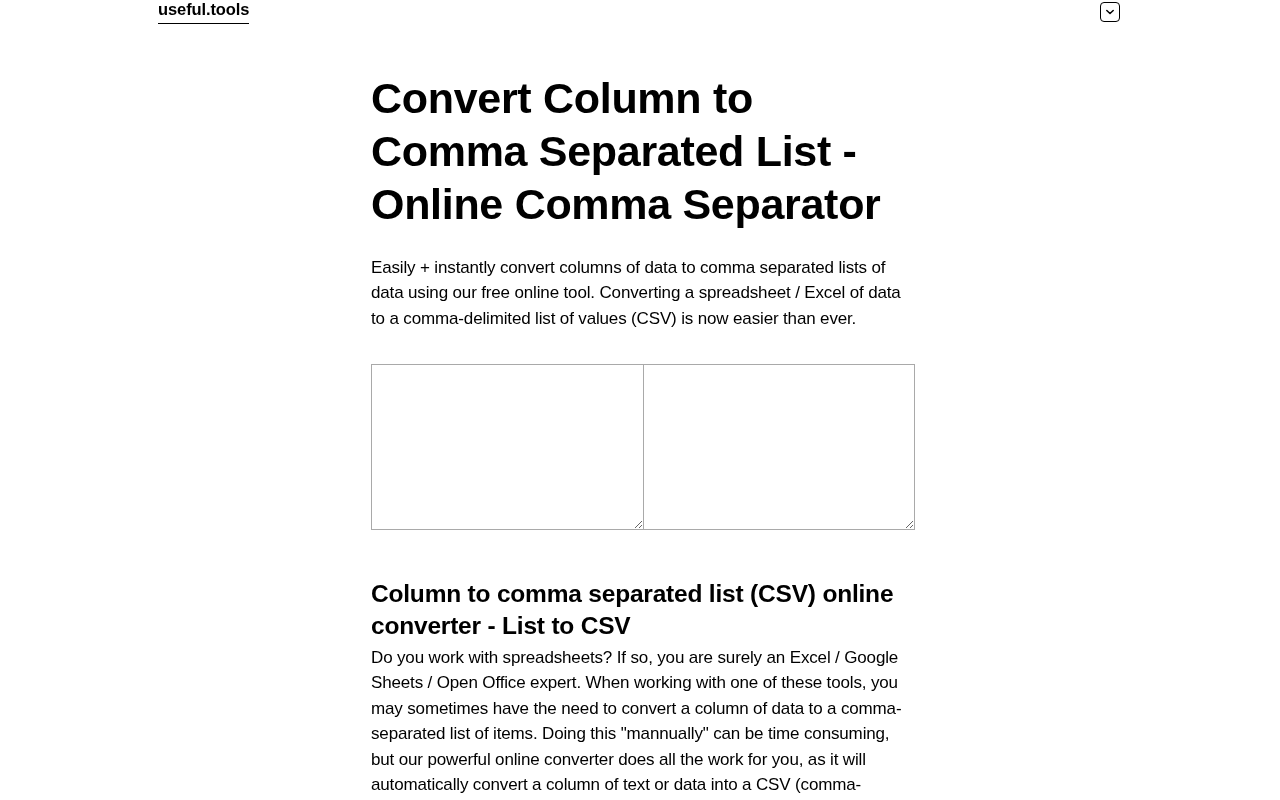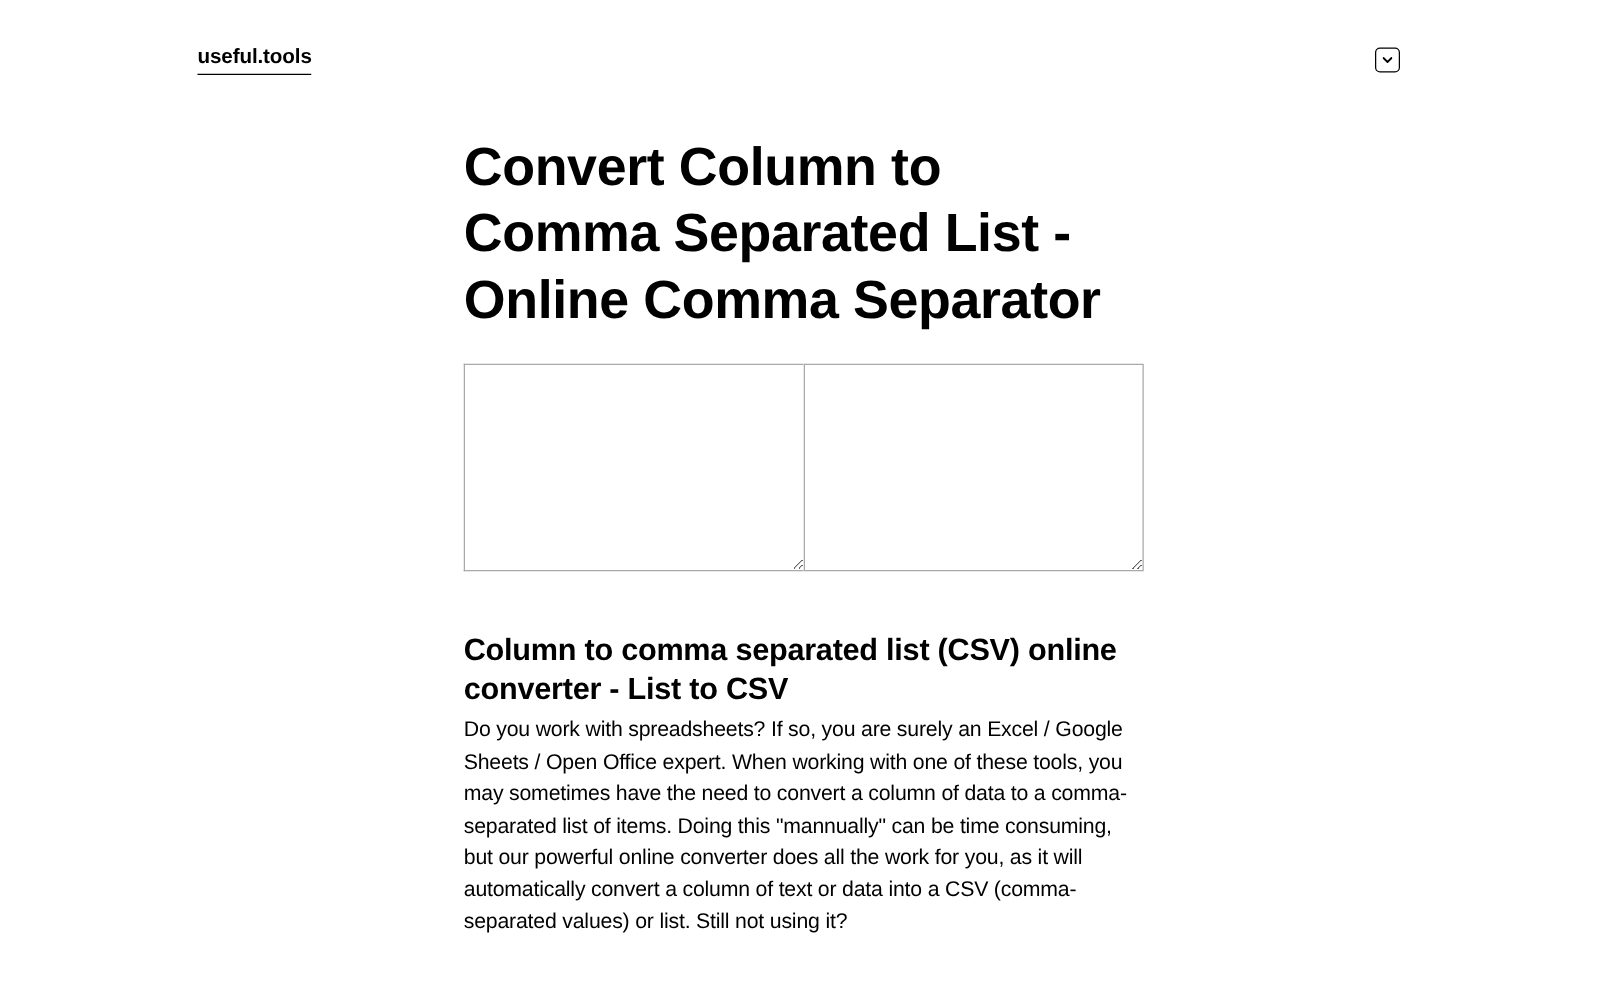--- a/index.html
+++ b/index.html
@@ -12,21 +12,21 @@
       background: #ffffff;
       color: #000000;
       width: 1280px;
       height: 800px;
       overflow: hidden;
     }
     .header {
       display: flex;
       justify-content: space-between;
       align-items: center;
-      padding: 36px 160px 0 158px;
+      padding: 0 160px 0 158px;
       gap: 16px;
     }
     .logo {
       font-weight: 700;
       font-size: 16.5px;
       letter-spacing: -0.1px;
       border-bottom: 1.5px solid #000000;
       padding-bottom: 4px;
       cursor: pointer;
     }
@@ -102,20 +102,21 @@
   <a class="logo">useful.tools</a>
   <button class="menu-button">
     <svg viewBox="0 0 10 10" fill="none">
       <path d="M1 3 L5 7 L9 3" stroke="#000000" stroke-width="1.8" stroke-linecap="round" stroke-linejoin="round"></path>
     </svg>
   </button>
 </div>
 
 <div class="content">
   <h1>Convert Column to Comma Separated List - Online Comma Separator</h1>
+  <p class="subtitle">Easily + instantly convert columns of data to comma separated lists of data using our free online tool. Converting a spreadsheet / Excel of data to a comma-delimited list of values (CSV) is now easier than ever.</p>
 
   <div class="textarea-row">
     <textarea style=""></textarea>
     <textarea style=""></textarea>
   </div>
 
   <h2>Column to comma separated list (CSV) online converter - List to CSV</h2>
   <p class="body-text">Do you work with spreadsheets? If so, you are surely an Excel / Google Sheets / Open Office expert. When working with one of these tools, you may sometimes have the need to convert a column of data to a comma-separated list of items. Doing this "mannually" can be time consuming, but our powerful online converter does all the work for you, as it will automatically convert a column of text or data into a CSV (comma-separated values) or list. Still not using it?</p>
 </div>
 

